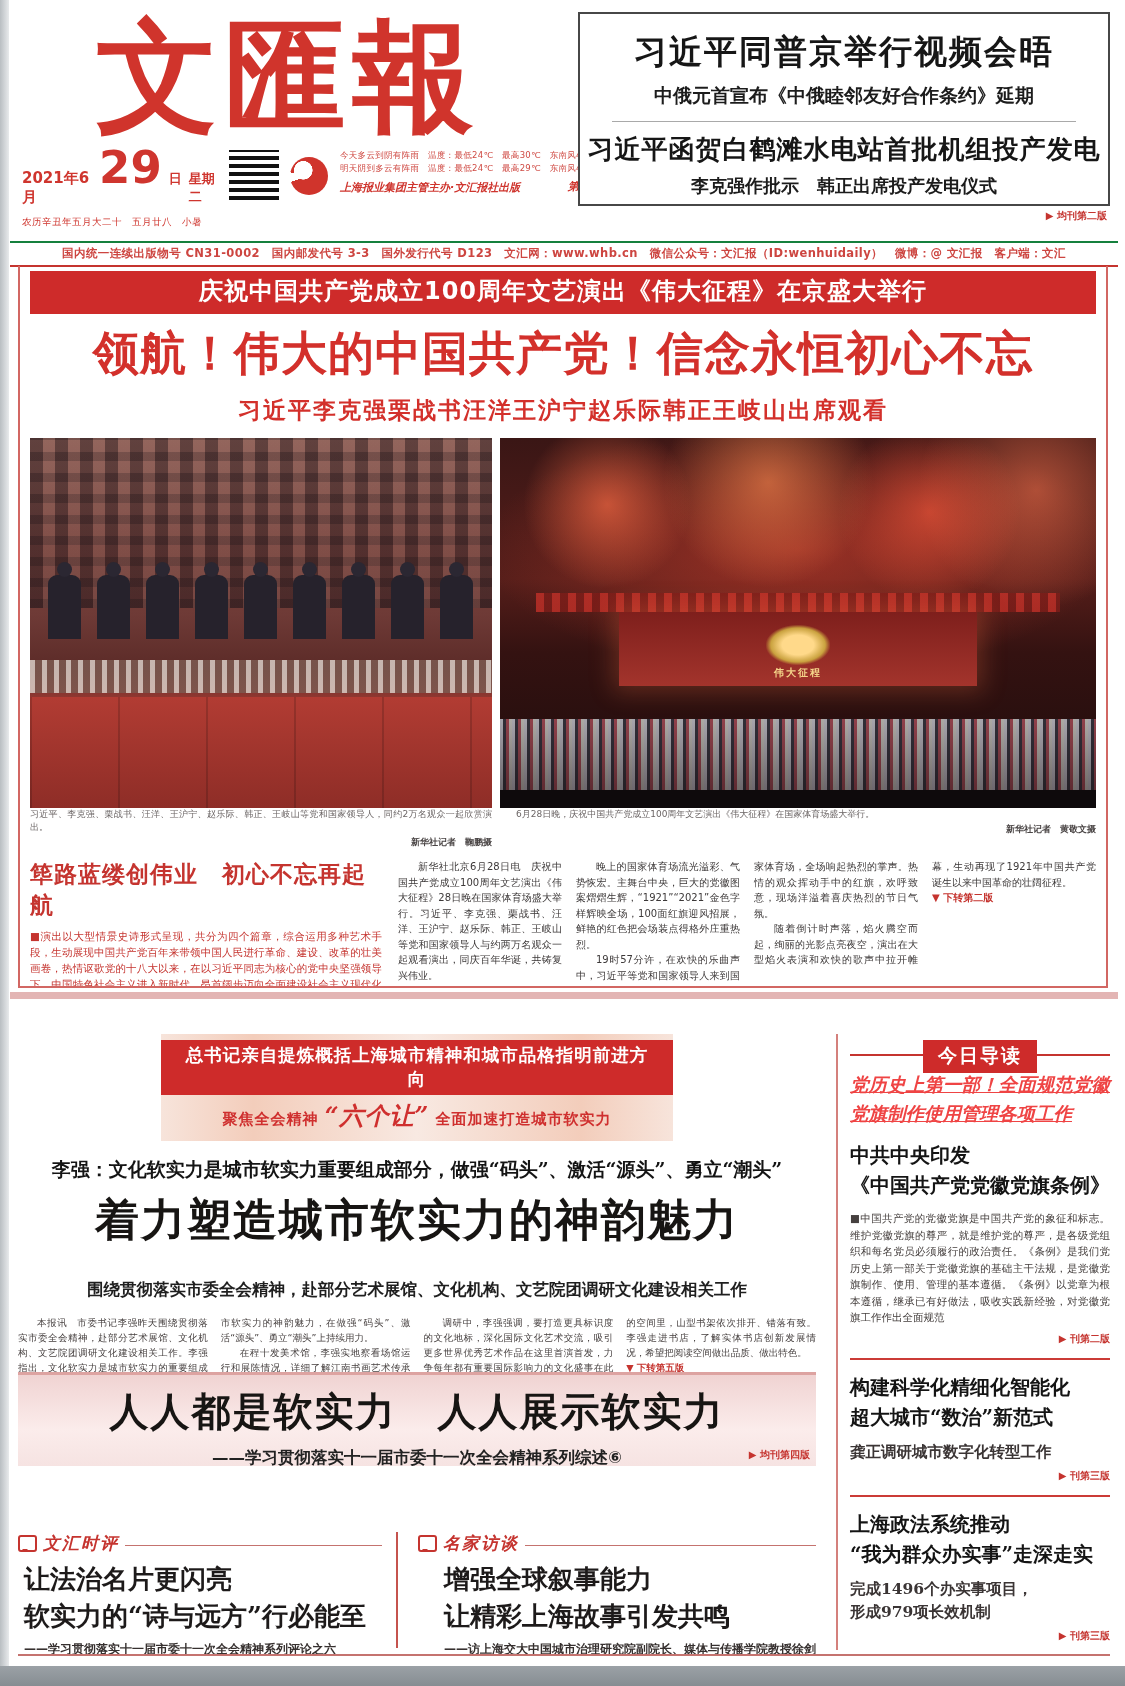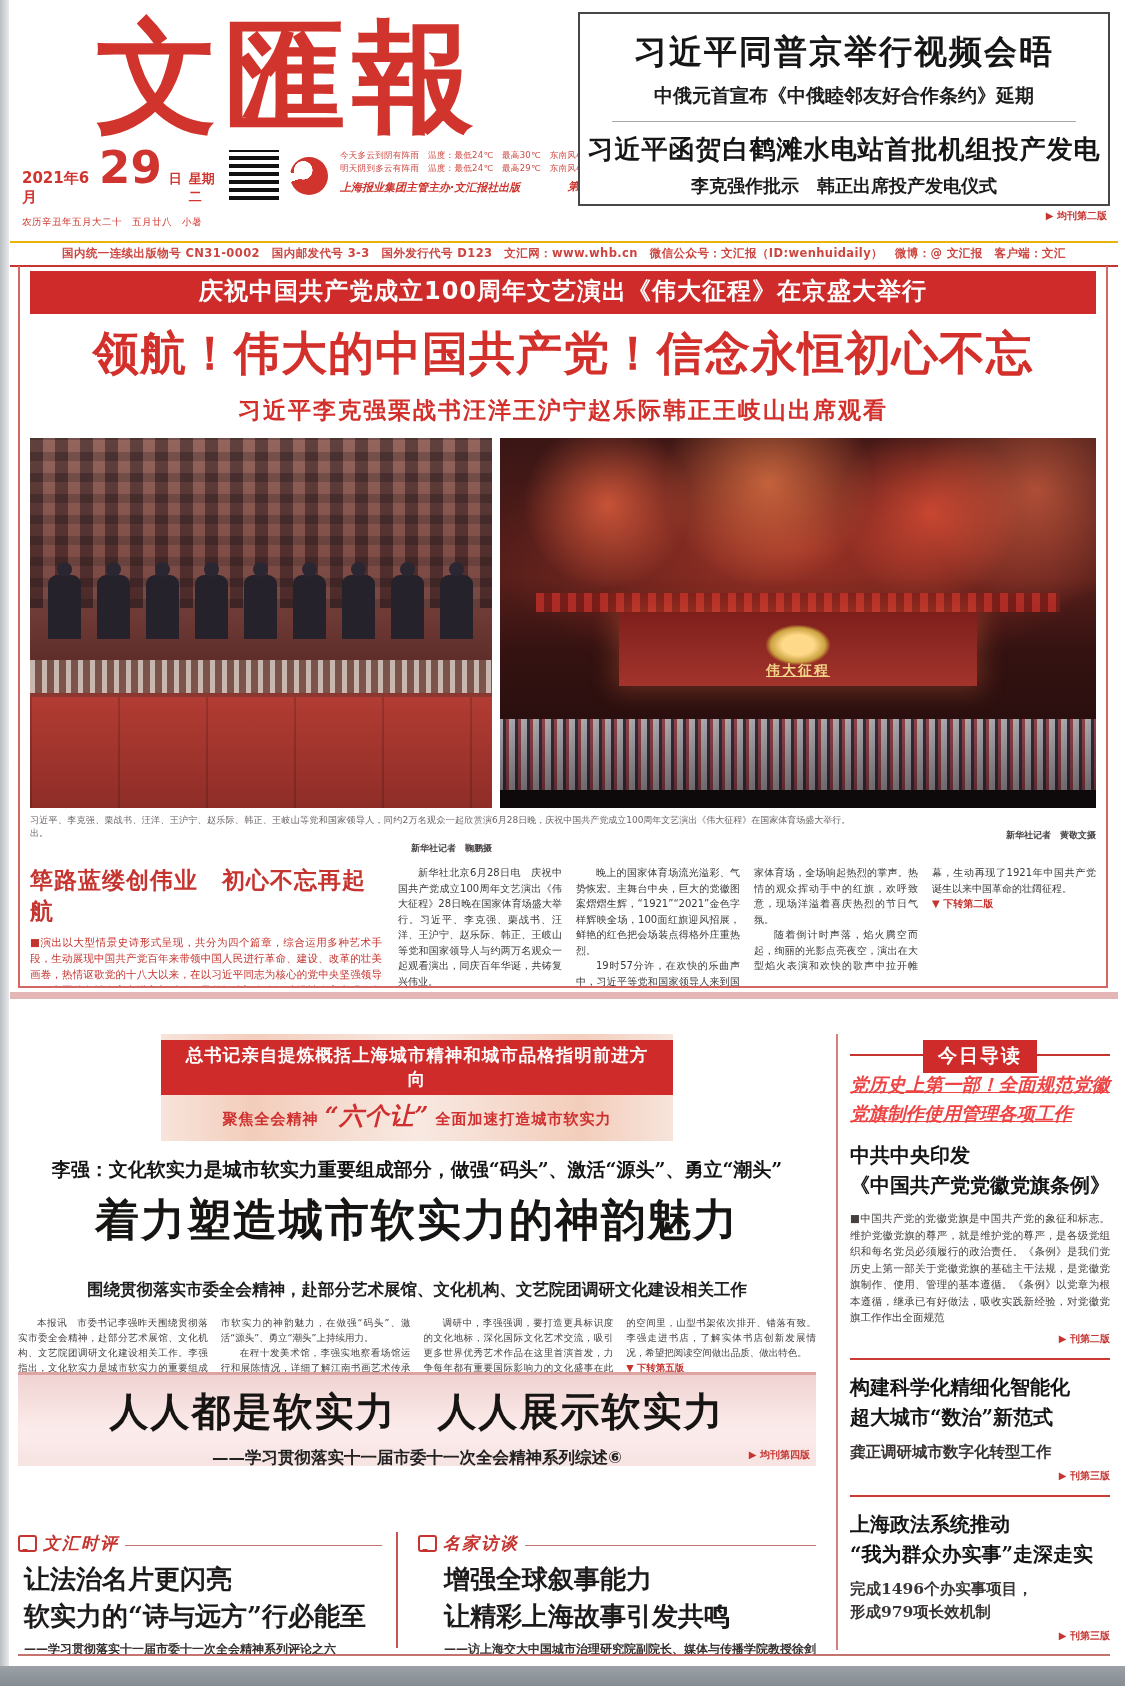--- a/index.html
+++ b/index.html
@@ -33,21 +33,21 @@
 
   .tr-box{position:absolute;left:578px;top:12px;width:532px;height:194px;border:2px solid #474747;
           background:#fff;text-align:center;box-sizing:border-box;}
   .tr-box .h1{font-size:33px;font-weight:900;margin-top:16px;letter-spacing:2px;color:#161616;}
   .tr-box .d1{font-size:19px;font-weight:800;margin-top:8px;color:#1c1c1c;}
   .tr-box .divline{width:88%;border-top:1px solid #a9a9a9;margin:12px auto 10px;}
   .tr-box .h2{font-size:26px;font-weight:900;letter-spacing:1px;color:#161616;}
   .tr-box .d2{font-size:18px;font-weight:800;margin-top:7px;color:#1c1c1c;}
   .tr-ref{position:absolute;right:18px;top:209px;color:#c5342f;font-size:10px;font-weight:700;}
 
-  .info-strip{position:absolute;left:10px;right:7px;top:241px;border-top:2px solid #eab308;border-bottom:2px solid #c5342f;
+  .info-strip{position:absolute;left:10px;right:7px;top:241px;border-top:2px solid #15803d;border-bottom:2px solid #c5342f;
               color:#cd4540;font-size:11.5px;font-weight:600;text-align:center;padding:3px 0 4px;
               white-space:nowrap;overflow:hidden;letter-spacing:.4px;}
 
   
   .lead-story{position:absolute;left:18px;top:266px;width:1090px;height:722px;box-sizing:border-box;
               border:2px solid #d26763;border-top:none;padding:5px 10px 0;overflow:hidden;}
   .ls-banner{background:#ce2b2a;color:#fff;font-size:24px;font-weight:900;text-align:center;
              padding:4px 0 7px;letter-spacing:1px;white-space:nowrap;}
   .ls-headline{color:#d3302b;font-size:46px;font-weight:900;text-align:center;margin:9px 0 0;
                letter-spacing:1px;white-space:nowrap;}
@@ -74,28 +74,28 @@
       radial-gradient(circle 130px at 72% 20%,rgba(255,90,60,.6),transparent 70%),
       radial-gradient(circle 170px at 90% 14%,rgba(255,120,80,.55),transparent 70%),
       radial-gradient(ellipse 420px 170px at 50% 30%,rgba(230,70,50,.5),transparent 75%),
       linear-gradient(180deg,#3a1615 0%,#561e1a 38%,#341211 58%,#1d0c0c 100%);}
   .stage{position:absolute;left:20%;right:20%;top:47%;height:20%;
          background:linear-gradient(180deg,#7e1f1c,#a3342c);
          box-shadow:0 0 22px 6px rgba(255,120,70,.25);}
   .emblem{position:absolute;left:50%;top:18%;width:64px;height:40px;transform:translateX(-50%);
           background:radial-gradient(ellipse,#ffd98a 0 35%,#caa23f 60%,transparent 72%);}
   .stage-title{position:absolute;left:50%;bottom:8%;transform:translateX(-50%);
-          color:#f4d489;font-size:14px;letter-spacing:2px;font-weight:700;text-decoration:underline;}
+          color:#f4d489;font-size:10px;letter-spacing:2px;font-weight:700;}
   .flags{position:absolute;left:6%;right:6%;top:42%;height:5%;opacity:.8;
          background:repeating-linear-gradient(90deg,#c23028 0 8px,#7e1d19 8px 16px);}
   .audience{position:absolute;left:0;right:0;bottom:5%;height:19%;
          background:linear-gradient(180deg,rgba(20,10,12,.25),rgba(20,10,12,.55)),
                     repeating-linear-gradient(90deg,#d8d8e2 0 3px,#3a3a46 3px 6px,#b8535f 6px 9px,#e0dfd8 9px 12px);}
   .floorband{position:absolute;left:0;right:0;bottom:0;height:5%;background:#0e0a0c;}
-  .captions{display:flex;gap:0;margin-top:6px;}
+  .captions{display:flex;gap:24px;}
   .cap{font-size:9px;color:#6b6565;line-height:13px;text-align:justify;}
   .cap-left{width:462px;}
   .cap-right{flex:1;}
   .credit{display:block;text-align:right;font-weight:700;color:#4a4545;margin-top:2px;}
   .ls-body{display:flex;gap:16px;margin-top:10px;height:128px;overflow:hidden;}
   .red-col{width:352px;flex:none;color:#c5342f;}
   .red-col h2{margin:0 0 7px;font-size:23px;font-weight:900;letter-spacing:1px;}
   .red-col p{margin:0;font-size:10.5px;line-height:16px;text-align:justify;}
   .black-cols{flex:1;column-count:4;column-gap:14px;font-size:10px;line-height:15.5px;color:#3c3838;text-align:justify;}
   .black-cols p{margin:0;text-indent:2em;}

